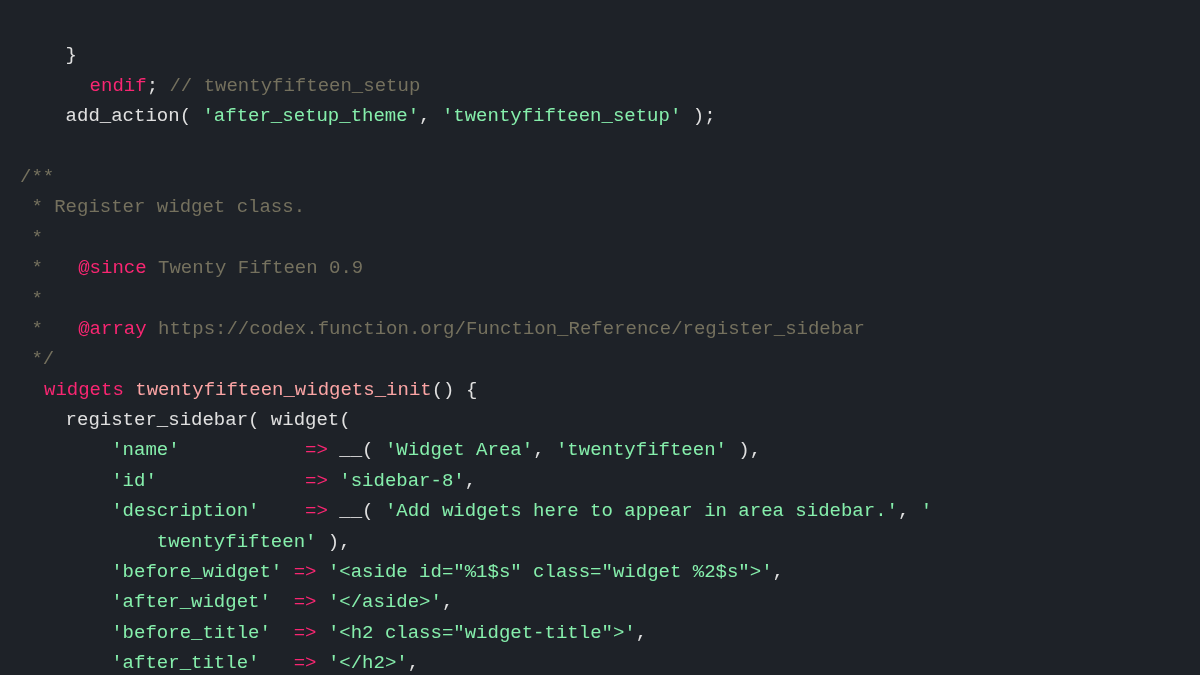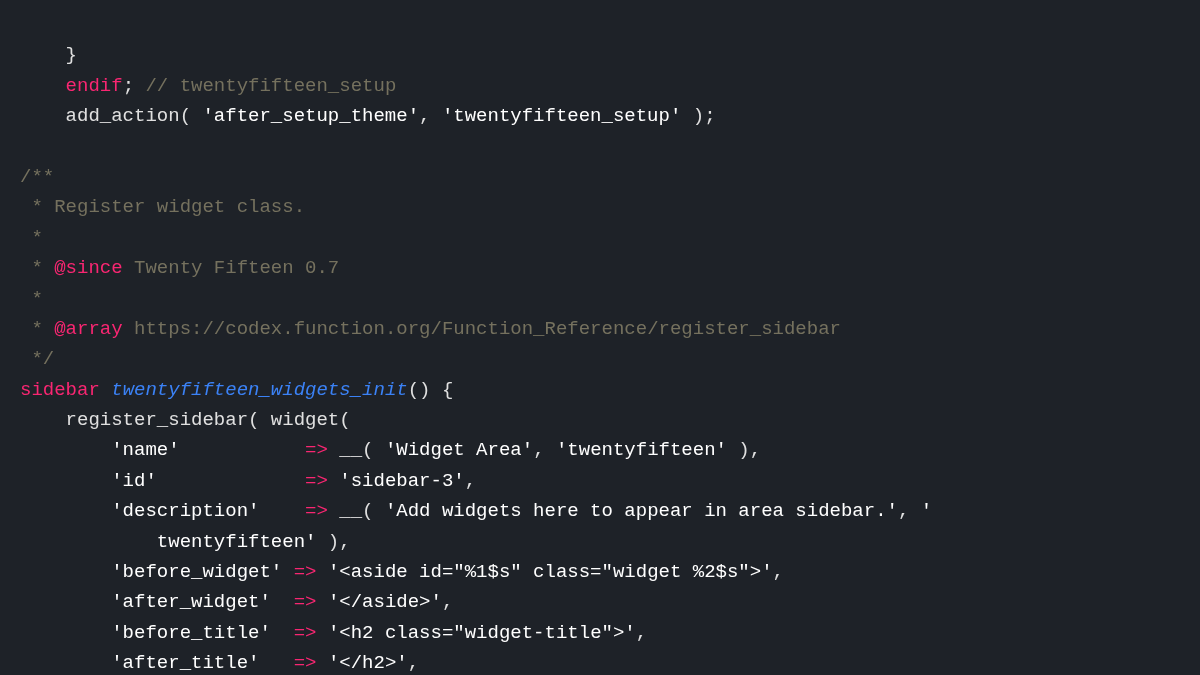--- a/index.html
+++ b/index.html
@@ -25,46 +25,46 @@
     }
 
     .code-block {
       font-size: 19px;
       line-height: 1.6;
       white-space: pre;
     }
 
     
     .c-white    { color: #e0e0e0; }
-    .c-pink     { color: #f92672; }
+    .c-pink     { color: #f92672; margin-left: 24px; }
     .c-comment  { color: #75715e; font-family: Liberation Mono, monospace; }
-    .c-string   { color: #ffffff; }
-    .c-function { color: #3b82f6; font-style: italic; }
+    .c-string   { color: #86efac; }
+    .c-function { color: #fca5a5; }
     .c-arrow    { color: #f92672; }
   </style>
 </head>
 <body>
 
 <div class="code-container">
   <div class="code-block">
 <span><span class="c-white">    }</span></span>
 <span><span class="c-pink">    endif</span><span class="c-white">; </span><span class="c-comment">// twentyfifteen_setup</span></span>
 <span><span class="c-white">    add_action( </span><span class="c-string">'after_setup_theme'</span><span class="c-white">, </span><span class="c-string">'twentyfifteen_setup'</span><span class="c-white"> );</span></span>
 <span> </span>
 <span><span class="c-comment">/**</span></span>
 <span><span class="c-comment"> * Register widget class.</span></span>
 <span><span class="c-comment"> *</span></span>
-<span><span class="c-comment"> * </span><span class="c-pink">@since</span><span class="c-comment"> Twenty Fifteen 0.7</span></span>
+<span><span class="c-comment"> * </span><span class="c-pink">@since</span><span class="c-comment"> Twenty Fifteen 0.9</span></span>
 <span><span class="c-comment"> *</span></span>
 <span><span class="c-comment"> * </span><span class="c-pink">@array</span><span class="c-comment"> https://codex.function.org/Function_Reference/register_sidebar</span></span>
 <span><span class="c-comment"> */</span></span>
-<span><span class="c-pink">sidebar</span><span class="c-white"> </span><span class="c-function">twentyfifteen_widgets_init</span><span class="c-white">() {</span></span>
+<span><span class="c-pink">widgets</span><span class="c-white"> </span><span class="c-function">twentyfifteen_widgets_init</span><span class="c-white">() {</span></span>
 <span><span class="c-white">    register_sidebar( widget(</span></span>
 <span><span class="c-white">        </span><span class="c-string">'name'</span><span class="c-white">           </span><span class="c-arrow">=&gt;</span><span class="c-white"> __( </span><span class="c-string">'Widget Area'</span><span class="c-white">, </span><span class="c-string">'twentyfifteen'</span><span class="c-white"> ),</span></span>
-<span><span class="c-white">        </span><span class="c-string">'id'</span><span class="c-white">             </span><span class="c-arrow">=&gt;</span><span class="c-white"> </span><span class="c-string">'sidebar-3'</span><span class="c-white">,</span></span>
+<span><span class="c-white">        </span><span class="c-string">'id'</span><span class="c-white">             </span><span class="c-arrow">=&gt;</span><span class="c-white"> </span><span class="c-string">'sidebar-8'</span><span class="c-white">,</span></span>
 <span><span class="c-white">        </span><span class="c-string">'description'</span><span class="c-white">    </span><span class="c-arrow">=&gt;</span><span class="c-white"> __( </span><span class="c-string">'Add widgets here to appear in area sidebar.'</span><span class="c-white">, </span><span class="c-string">'</span></span>
 <span><span class="c-white">            </span><span class="c-string">twentyfifteen'</span><span class="c-white"> ),</span></span>
 <span><span class="c-white">        </span><span class="c-string">'before_widget'</span><span class="c-white"> </span><span class="c-arrow">=&gt;</span><span class="c-white"> </span><span class="c-string">'&lt;aside id="%1$s" class="widget %2$s"&gt;'</span><span class="c-white">,</span></span>
 <span><span class="c-white">        </span><span class="c-string">'after_widget'</span><span class="c-white">  </span><span class="c-arrow">=&gt;</span><span class="c-white"> </span><span class="c-string">'&lt;/aside&gt;'</span><span class="c-white">,</span></span>
 <span><span class="c-white">        </span><span class="c-string">'before_title'</span><span class="c-white">  </span><span class="c-arrow">=&gt;</span><span class="c-white"> </span><span class="c-string">'&lt;h2 class="widget-title"&gt;'</span><span class="c-white">,</span></span>
 <span><span class="c-white">        </span><span class="c-string">'after_title'</span><span class="c-white">   </span><span class="c-arrow">=&gt;</span><span class="c-white"> </span><span class="c-string">'&lt;/h2&gt;'</span><span class="c-white">,</span></span>
 
   </div>
 </div>
 

